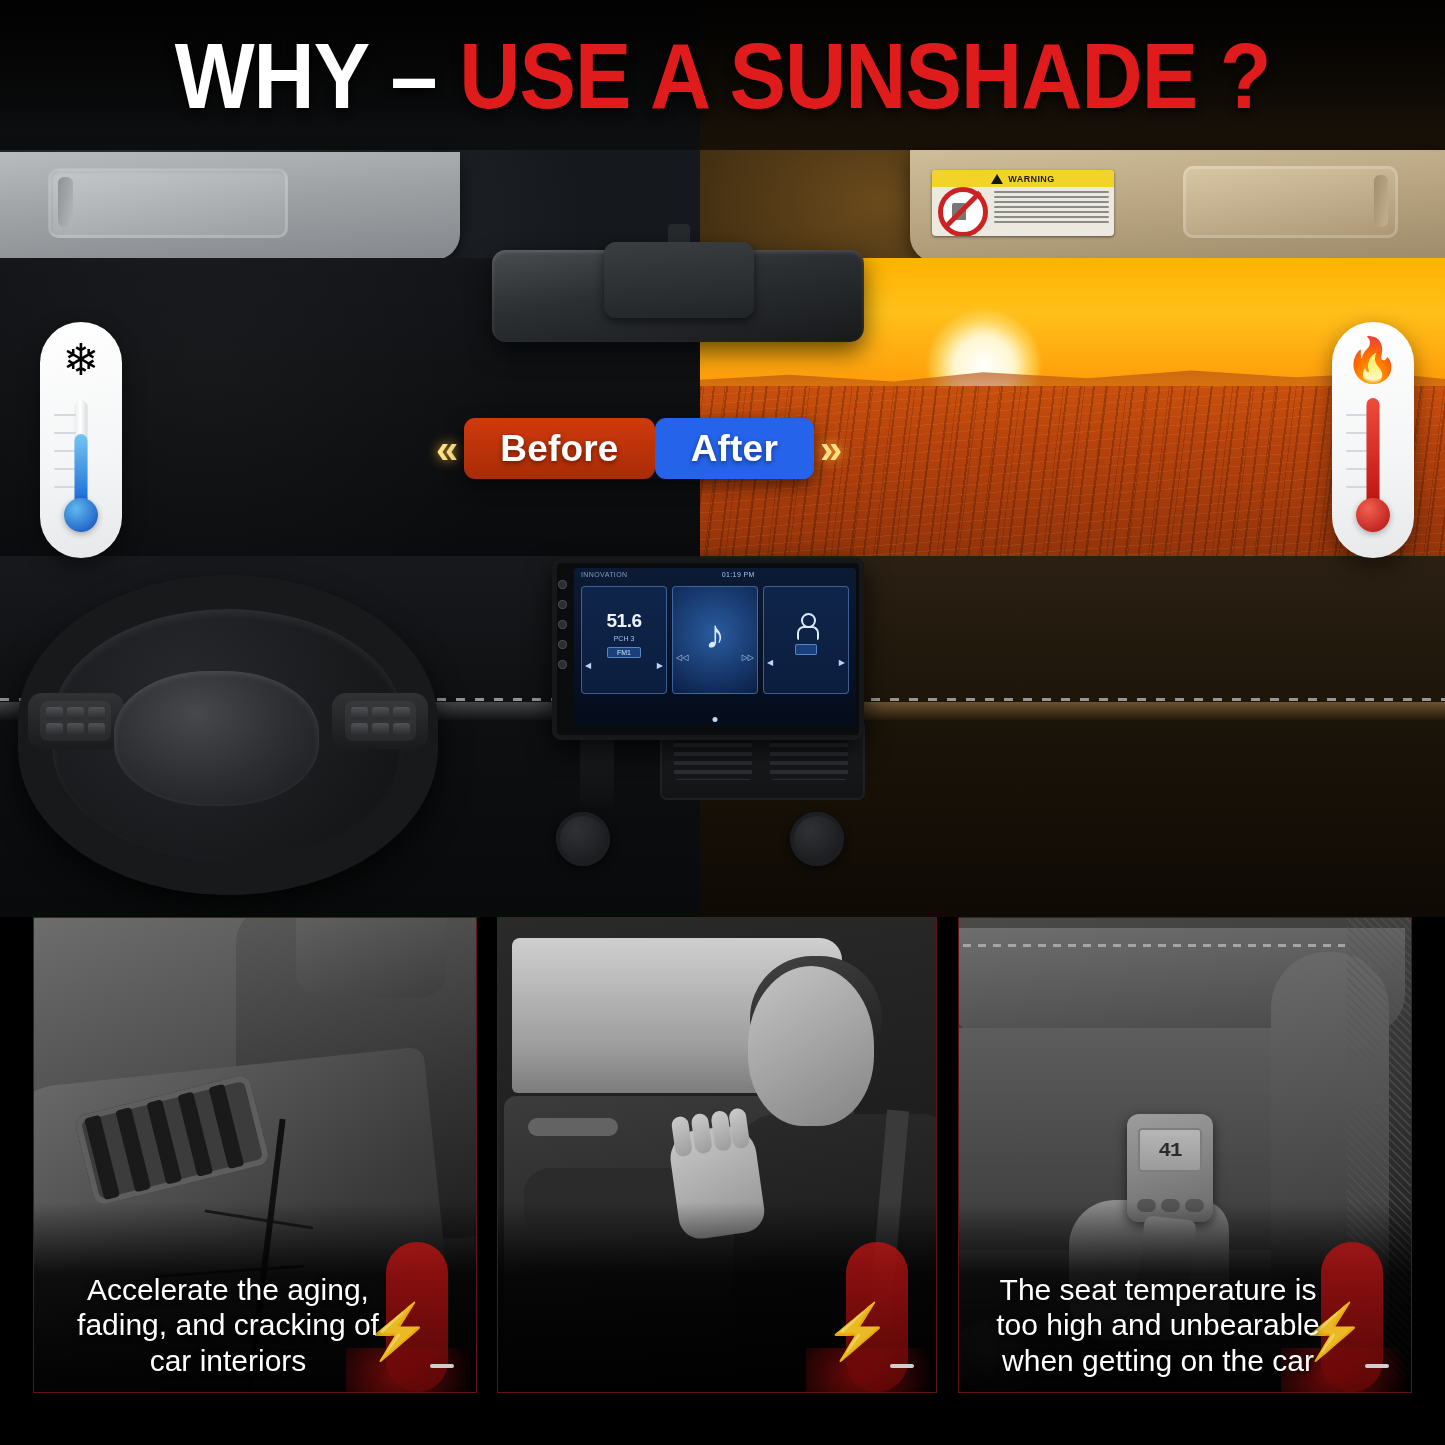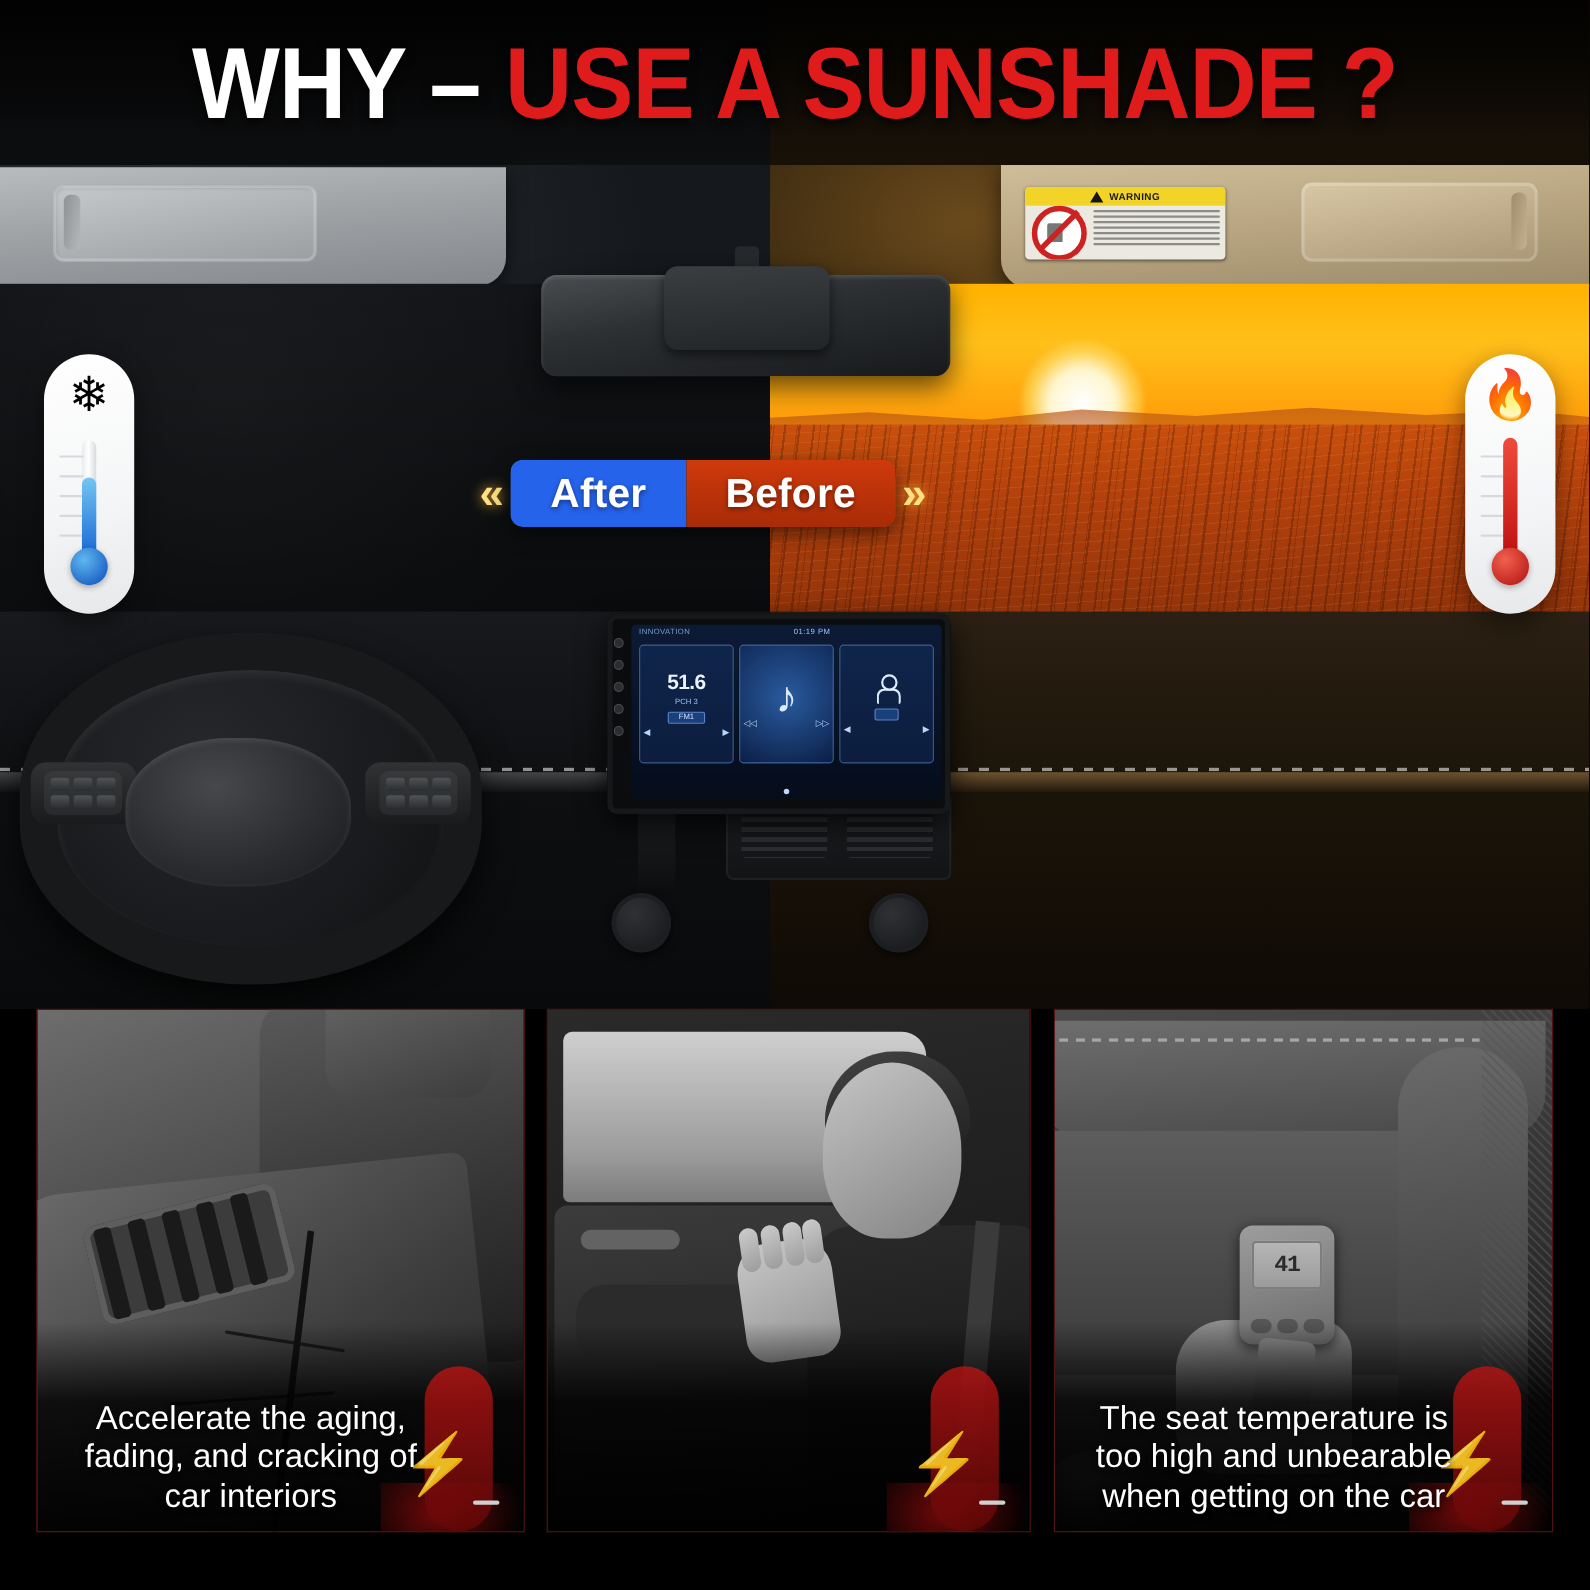--- a/index.html
+++ b/index.html
@@ -538,22 +538,22 @@
           <i></i>
           <i></i>
         </div>
       <div class="fill"></div>
       <div class="bulb"></div>
     </div>
 
     <div class="ab-wrap">
       <span class="chev">«</span>
       <div class="ab-pill">
+        <div class="ab-seg before">Before</div>
         <div class="ab-seg after">After</div>
-        <div class="ab-seg before">Before</div>
       </div>
       <span class="chev">»</span>
     </div>
 
     <div class="title-band">
       <div class="title">
         <span class="t-white">WHY –</span>
         <span class="t-red">USE A SUNSHADE ?</span>
       </div>
     </div>

